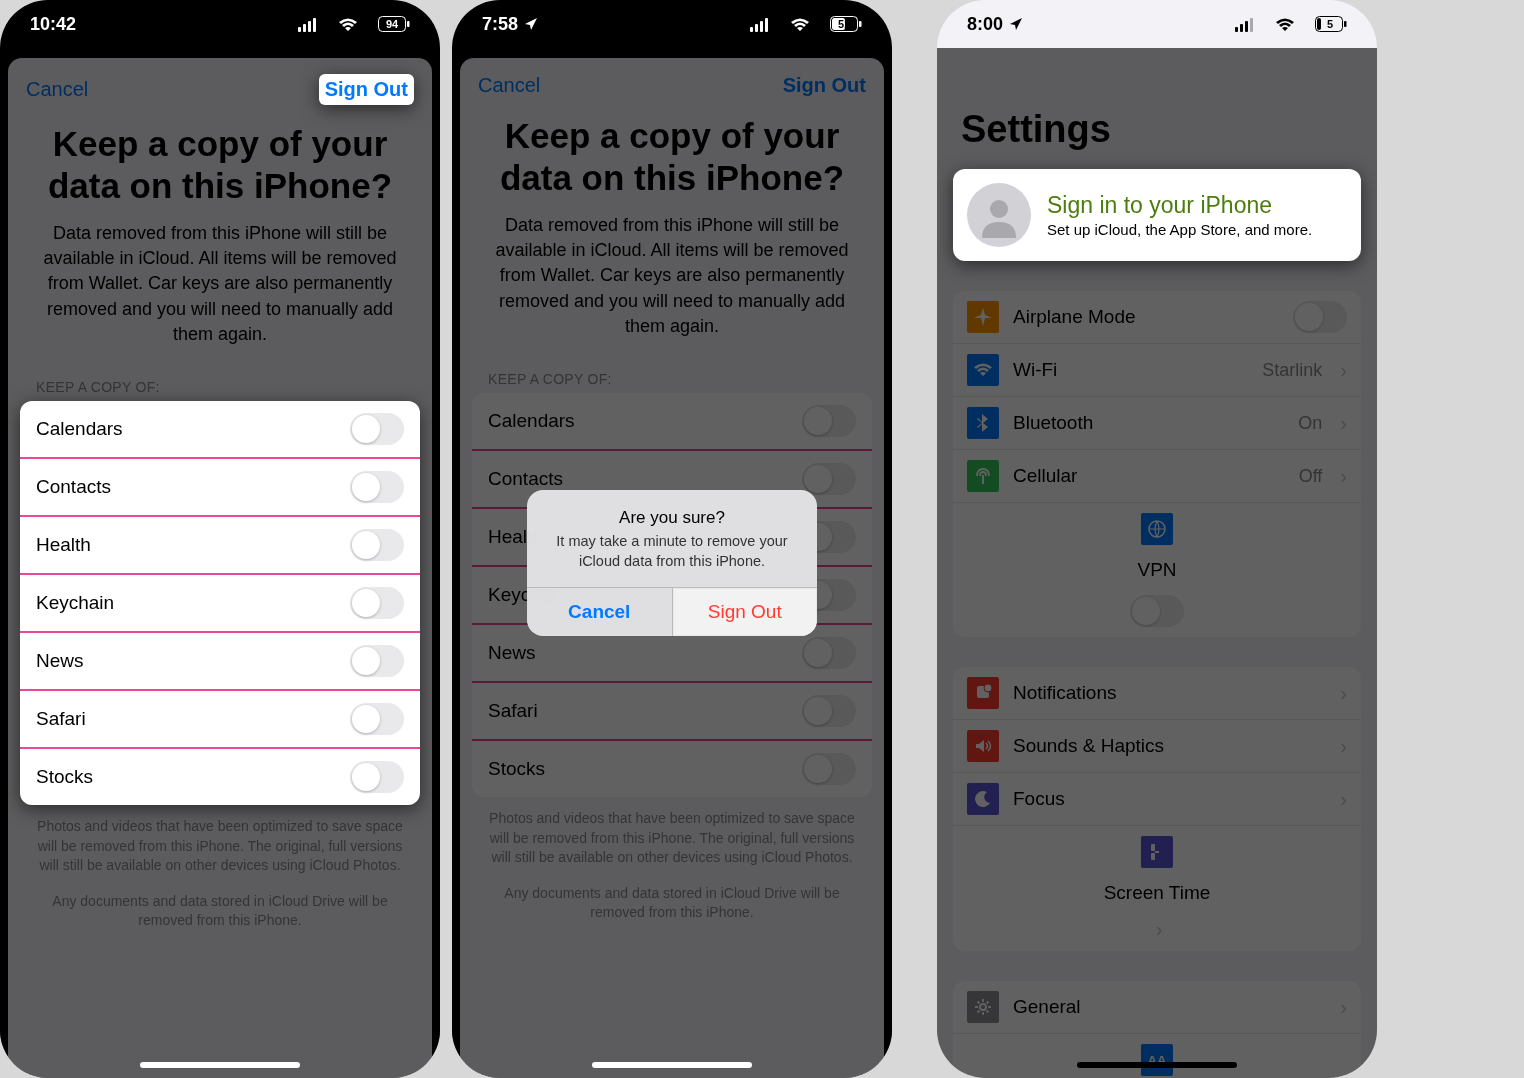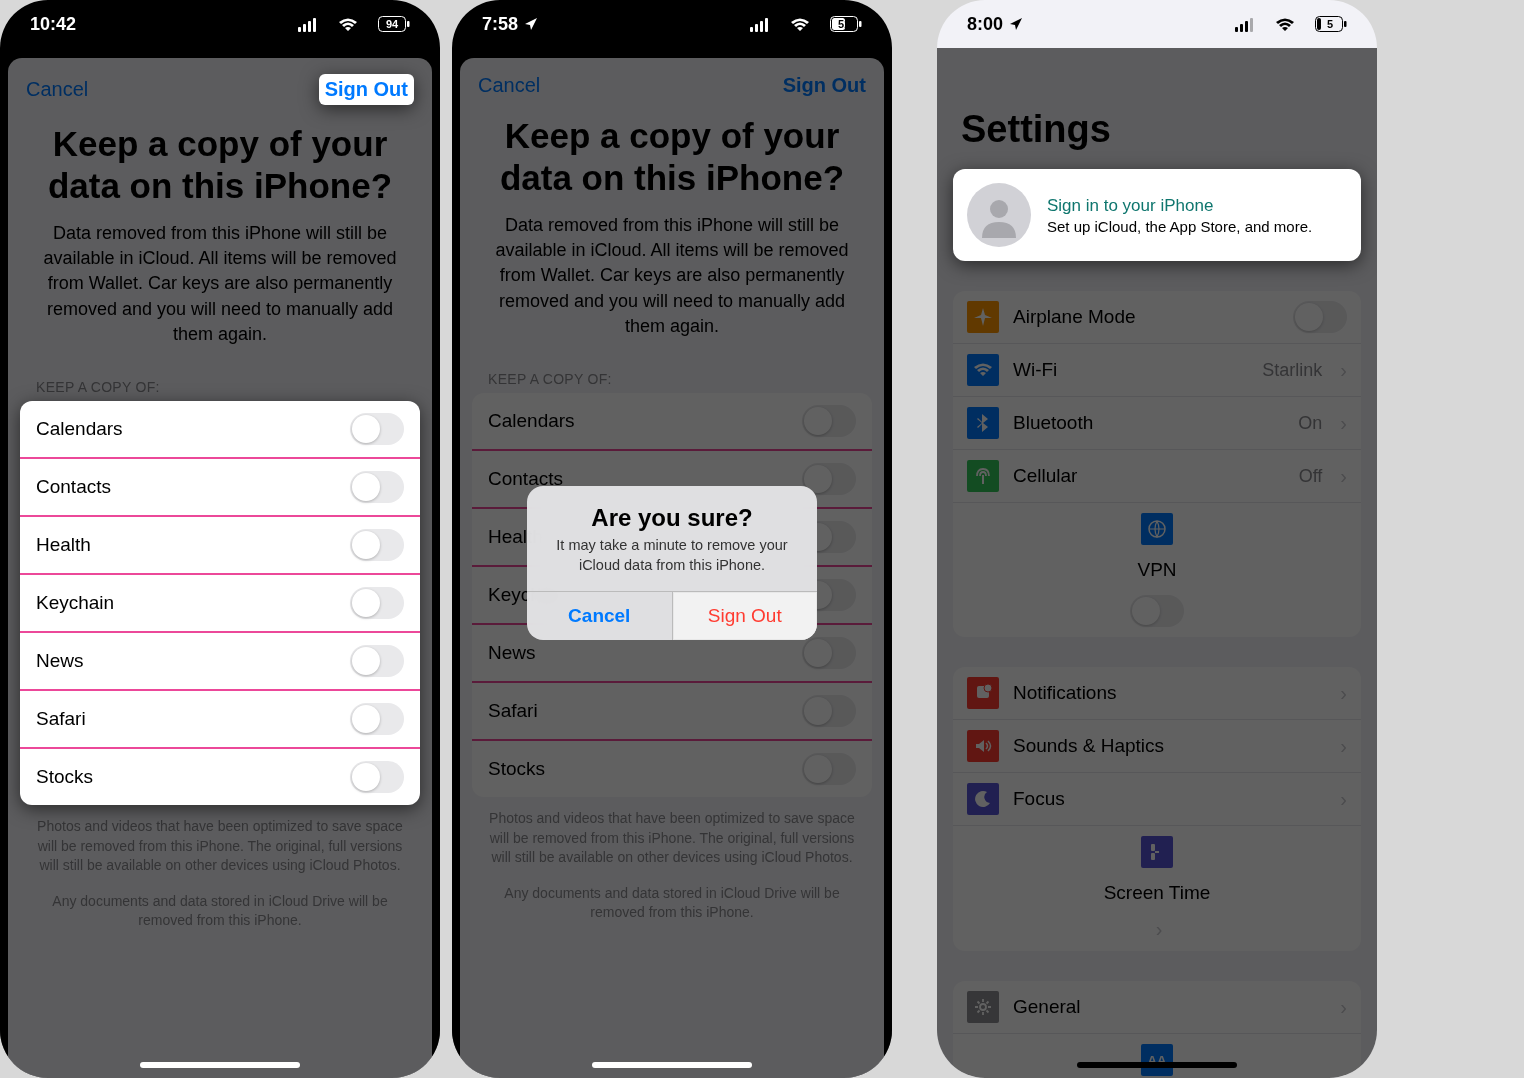--- a/index.html
+++ b/index.html
@@ -155,21 +155,21 @@
     z-index: 25;
     display: flex; align-items: center; justify-content: center;
   }
   .alert {
     width: 290px;
     background: #e9e9ebEE;
     border-radius: 16px;
     overflow: hidden;
     backdrop-filter: blur(10px);
   }
-  .alert-title { font-size: 24px; font-weight: 700; text-align: center; padding: 18px 16px 4px; }
+  .alert-title { font-size: 17px; font-weight: 400; text-align: center; padding: 18px 16px 4px; }
   .alert-msg { font-size: 14.5px; text-align: center; padding: 0 16px 16px; color: #333; line-height: 1.35; }
   .alert-btns { display: flex; border-top: 0.5px solid #bbb; }
   .alert-btn { flex: 1; text-align: center; padding: 13px 0; font-size: 19px; background: none; border: none; }
   .alert-btn.cancel { color: #007aff; font-weight:600; border-right: 0.5px solid #bbb; }
   .alert-btn.destructive { color: #ff3b30; }
   .alert-btn.hl { background: #f2f2f2; position: relative; z-index: 30; box-shadow: inset 0 0 0 1px rgba(0,0,0,0.04); }
   
   .settings-title {
     font-size: 38px;
     font-weight: 700;
@@ -207,21 +207,21 @@
   .chevron { color: #c7c7cc; font-size: 20px; margin-left: 4px; }
   .avatar {
     width: 64px; height: 64px;
     border-radius: 50%;
     background: #d1d1d6;
     display:flex; align-items:center; justify-content:center;
     flex-shrink:0;
     margin: 4px 0;
   }
   .signin-row { padding: 10px 14px; display:flex; align-items:center; gap: 16px;}
-  .signin-title { color: #0f766e; font-size: 17px; margin-bottom: 2px;}
+  .signin-title { color: #4d7c0f; font-size: 23px; margin-bottom: 2px;}
   .signin-sub { color: #000; font-size: 15px; }
   .toggle-sm {
     width: 54px; height: 32px;
     background: #e9e9eb;
     border-radius: 16px;
     position: relative;
   }
   .toggle-sm::after {
     content:""; position:absolute;
     width:28px; height:28px; background:#fff;

